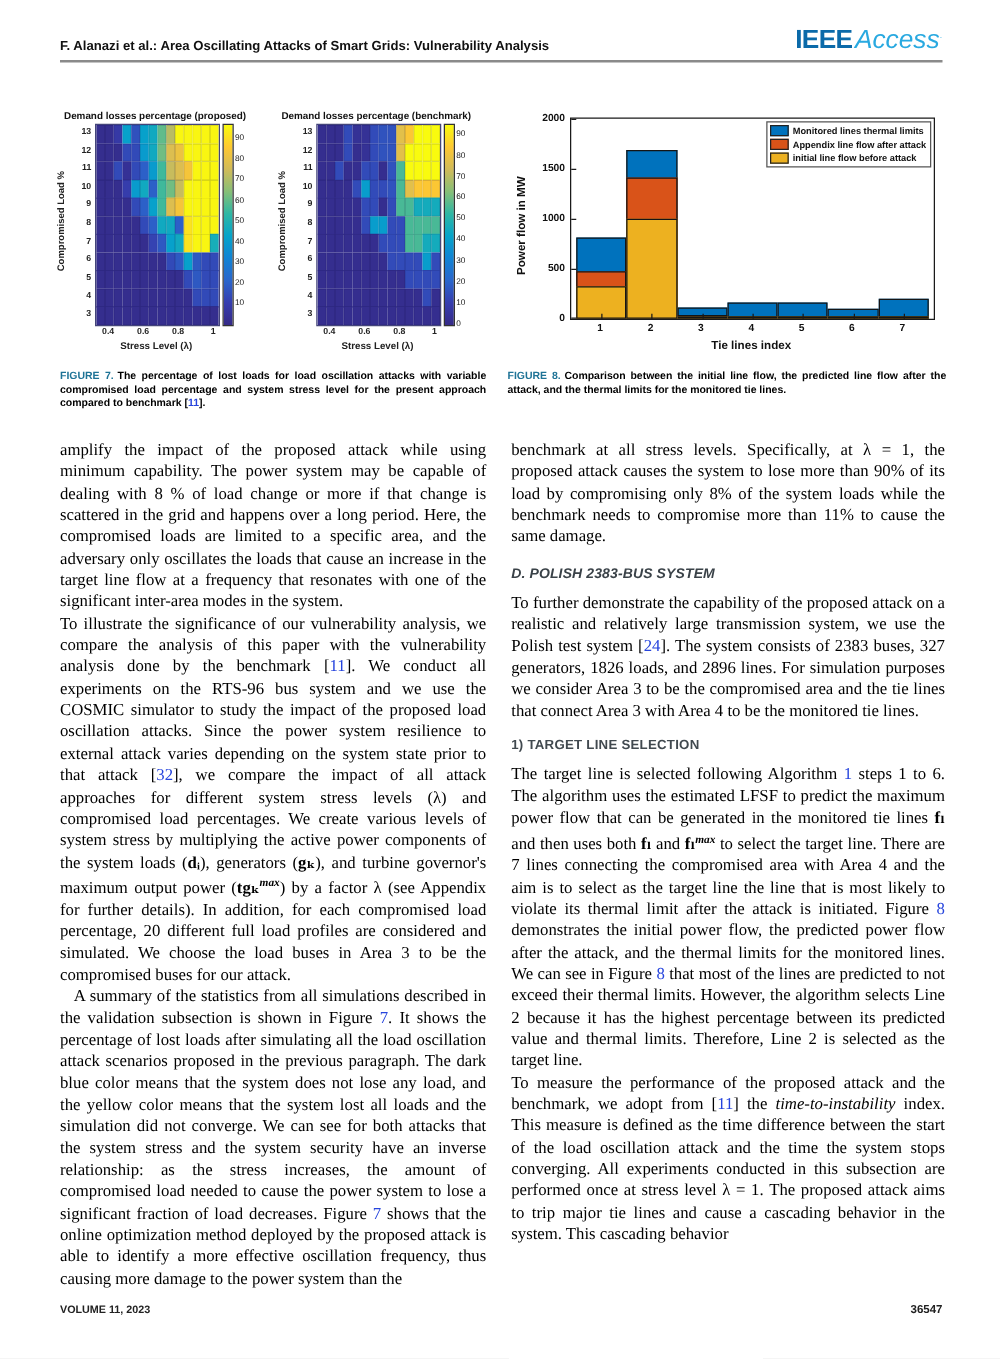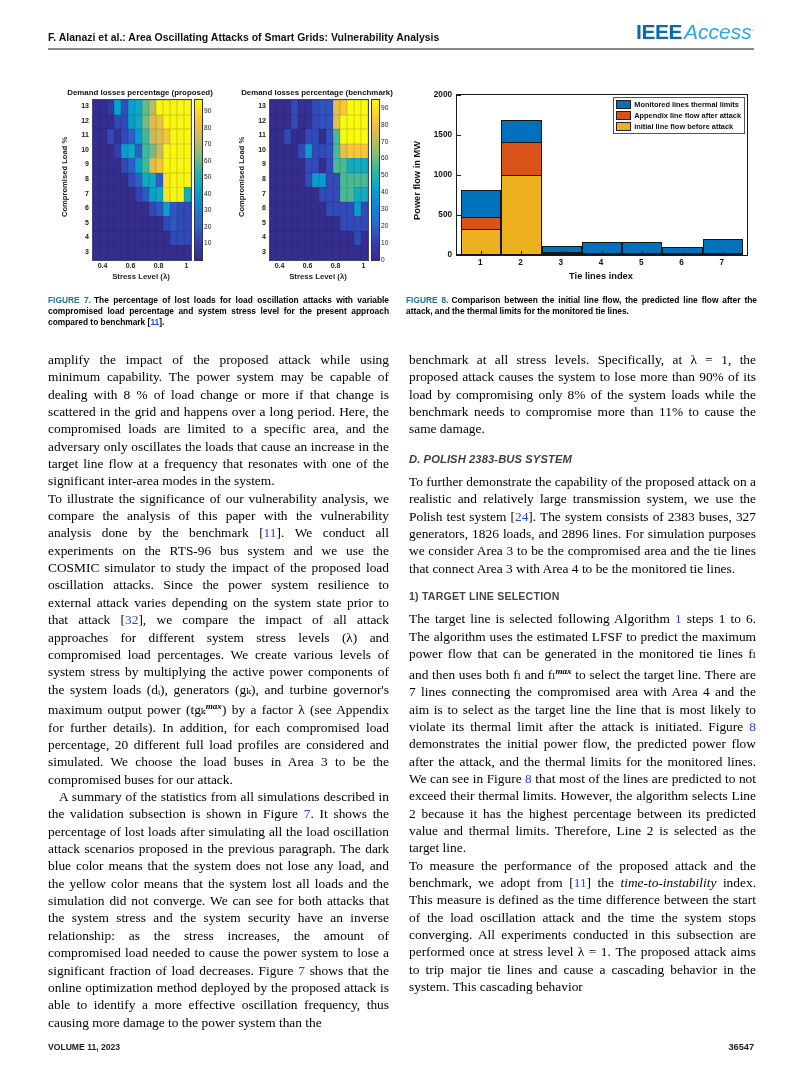--- a/index.html
+++ b/index.html
@@ -6,21 +6,21 @@
   .page{position:relative;width:800px;height:1087px;background:#ffffff;margin:0 auto;overflow:hidden;
         font-family:"Liberation Sans","DejaVu Sans",sans-serif;color:#000;}
   
   .running-head{position:absolute;left:48px;top:31px;font-size:10.5px;font-weight:bold;color:#111;}
   .logo{position:absolute;right:46px;top:20px;white-space:nowrap;}
   .logo .ieee{font-size:21px;font-weight:bold;color:#0b6aa9;letter-spacing:-0.5px;font-family:"Liberation Sans",sans-serif;}
   .logo .access{font-size:21px;font-style:italic;color:#29a9e0;font-weight:400;margin-left:2px;}
   .logo .tm{font-size:7px;color:#29a9e0;vertical-align:super;}
   .head-rule{position:absolute;left:48px;right:46px;top:48px;height:2px;background:#8a8a8a;}
   
-  .fig7{position:absolute;left:56px;top:86px;width:346px;height:204px;}
+  .fig7{position:absolute;left:40px;top:86px;width:346px;height:204px;}
   .fig8{position:absolute;left:406px;top:86px;width:352px;height:204px;}
   .hm-panel{position:absolute;top:0;width:168px;height:204px;}
   .hm-title{position:absolute;left:0;right:0;top:2px;text-align:center;font-size:7.9px;font-weight:bold;color:#111;}
   .hm-plot{position:absolute;border:1px solid #44457a;overflow:hidden;}
   .hm-cell{position:absolute;box-shadow:inset 0 0 0 0.5px rgba(10,10,60,0.18);}
   .hm-ytick{position:absolute;font-size:7px;font-weight:bold;text-align:right;color:#222;}
   .hm-xtick{position:absolute;font-size:7px;font-weight:bold;text-align:center;color:#222;}
   .hm-ylabel{position:absolute;font-size:7.6px;font-weight:bold;color:#222;transform:rotate(-90deg);transform-origin:left top;white-space:nowrap;}
   .hm-xlabel{position:absolute;font-size:7.8px;font-weight:bold;color:#222;text-align:center;}
   .hm-cb{position:absolute;width:7px;border:0.5px solid #333;}
@@ -46,21 +46,21 @@
   .col p{margin:0;}
   .col p.indent{text-indent:11px;}
   .hN{font-family:"Liberation Sans","DejaVu Sans",sans-serif;font-size:10.6px;font-weight:bold;
       color:#41494f;margin:11px 0 5px 0;letter-spacing:0.2px;}
   .hA{font-family:"Liberation Sans","DejaVu Sans",sans-serif;font-size:11.2px;font-weight:bold;font-style:italic;
       color:#3a4248;margin:13px 0 5px 0;letter-spacing:0.1px;}
   .seg-n{}
   .seg-l{color:#2644dd;}
   .seg-cl{color:#2644dd;}
   .seg-i{font-style:italic;}
-  .seg-b{font-weight:normal;}
+  .seg-b{font-weight:bold;}
   .seg-sup{font-weight:bold;font-style:italic;font-size:0.68em;vertical-align:super;letter-spacing:0;}
   
   .foot-left{position:absolute;left:48px;top:1042px;font-size:8.6px;font-weight:bold;color:#222;}
   .foot-right{position:absolute;right:46px;top:1042px;font-size:9.2px;font-weight:bold;color:#222;}
 </style>
 </head>
 <body>
 
 <div class="page">
 

